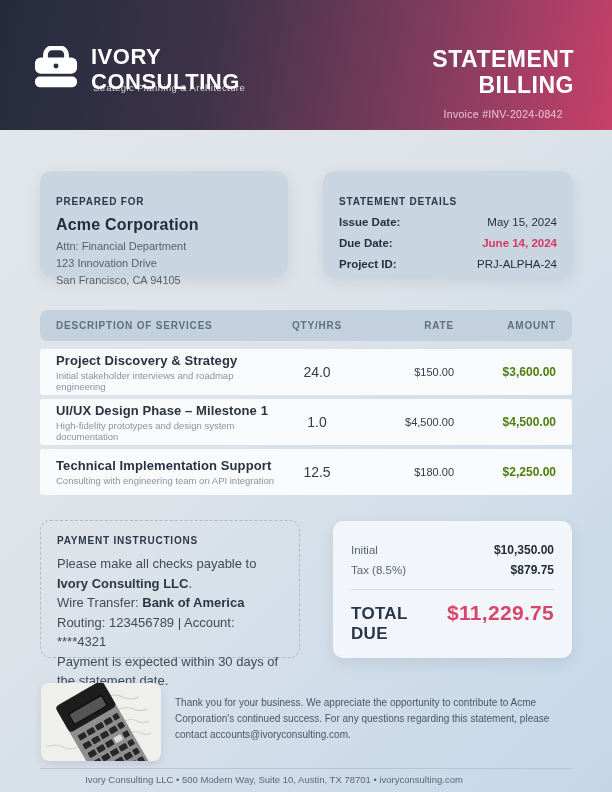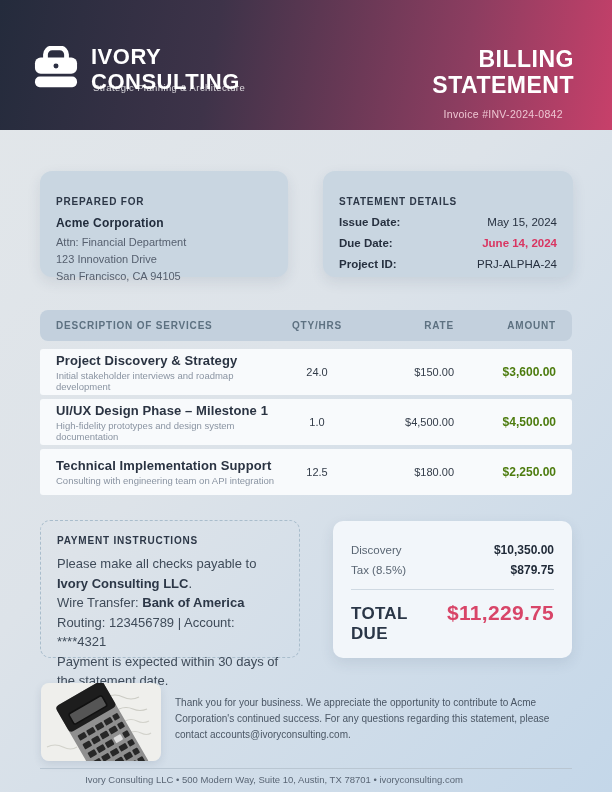--- a/index.html
+++ b/index.html
@@ -29,21 +29,21 @@
   .doc-title-block { position:absolute; right:38px; top:46px; text-align:right; }
   .doc-title { color:#fff; font-size:23px; font-weight:800; letter-spacing:.5px; line-height:26px; }
   .invoice-no { margin-top:10px; color:#eec6d2; font-size:10.5px; letter-spacing:.3px;text-align:center; }
   
   .card {
     position:absolute; background:#c9d6e1; border-radius:12px;
     box-shadow:0 5px 14px rgba(40,60,90,.10); padding:25px 16px;
   }
   .card-label { font-size:10px; font-weight:800; letter-spacing:.8px; color:#2c3747; }
   .prepared-card { left:40px; top:171px; width:248px; height:106px; }
-  .client-name { margin-top:9px; font-size:12px; font-weight:800; color:#222d3d; letter-spacing:.2px; }
+  .client-name { margin-top:9px; font-size:16px; font-weight:800; color:#222d3d; letter-spacing:.2px; }
   .addr { margin-top:4px; font-size:11px; color:#555f6e; line-height:1.55; }
   .details-card { left:323px; top:171px; width:250px; height:106px; }
   .detail-row { display:flex; justify-content:space-between; margin-top:9px; font-size:11.5px; }
   .detail-row .dl { font-weight:800; color:#26303f; }
   .detail-row .dv { color:#26303f; }
   .detail-row .dv.red { color:#d93561; font-weight:800; }
   
   .tbl-head {
     position:absolute; left:40px; top:310px; width:532px; height:31px;
     background:#c3d0dd; border-radius:8px; display:grid;
@@ -52,21 +52,21 @@
   }
   .tbl-head .c1 { padding-left:16px; }
   .tbl-rows { position:absolute; left:40px; top:349px; width:532px; }
   .tbl-row {
     background:#f8fafc; border-radius:3px; margin-bottom:4px; height:46px;
     display:grid; grid-template-columns:1fr 78px 112px 104px; align-items:center;
   }
   .cell-desc { padding-left:16px; }
   .row-title { font-size:13px; font-weight:700; color:#2a3342; letter-spacing:.1px; }
   .row-sub { font-size:9.5px; color:#8a94a2; margin-top:2px; }
-  .cell-num { text-align:center; font-size:11px; color:#333c49; }
+  .cell-num { text-align:center; font-size:14px; color:#333c49; }
   .cell-rate { text-align:right; font-size:11px; color:#333c49; padding-right:14px; }
   .cell-amt { text-align:right; font-size:12px; font-weight:800; color:#4d7c0f; padding-right:16px; }
   
   .pay-box {
     position:absolute; left:40px; top:520px; width:260px; height:138px;
     border:1.5px dashed #a9bdcc; border-radius:10px; padding:14px 16px;
   }
   .pay-body { margin-top:8px; font-size:13px; color:#3f4b59; line-height:1.5; }
   .pay-body b { color:#2c3747; }
   .totals-card {
@@ -115,22 +115,22 @@
       <div class="brand-text">
         <div class="wordmark">
           <div>IVORY</div>
           <div>CONSULTING</div>
         </div>
         <div class="tagline">Strategic Planning &amp; Architecture</div>
       </div>
     </div>
     <div class="doc-title-block">
       <div class="doc-title">
+        <div>STATEMENT</div>
         <div>BILLING</div>
-        <div>STATEMENT</div>
       </div>
       <div class="invoice-no">Invoice #INV-2024-0842</div>
     </div>
   </div>
 
   <div class="card prepared-card">
     <div class="card-label">PREPARED FOR</div>
     <div class="client-name">Acme Corporation</div>
     <div class="addr">
       <div>Attn: Financial Department</div>
@@ -158,21 +158,21 @@
   <div class="tbl-head">
     <span class="c1">DESCRIPTION OF SERVICES</span>
     <span style="text-align:center">QTY/HRS</span>
     <span style="text-align:right;padding-right:14px">RATE</span>
     <span style="text-align:right;padding-right:16px">AMOUNT</span>
   </div>
   <div class="tbl-rows">
     <div class="tbl-row">
       <div class="cell-desc">
         <div class="row-title">Project Discovery &amp; Strategy</div>
-        <div class="row-sub">Initial stakeholder interviews and roadmap development</div>
+        <div class="row-sub">Initial stakeholder interviews and roadmap engineering</div>
       </div>
       <div class="cell-num">24.0</div>
       <div class="cell-rate">$150.00</div>
       <div class="cell-amt">$3,600.00</div>
     </div>
     <div class="tbl-row">
       <div class="cell-desc">
         <div class="row-title">UI/UX Design Phase – Milestone 1</div>
         <div class="row-sub">High-fidelity prototypes and design system documentation</div>
       </div>
@@ -196,21 +196,21 @@
     <div class="pay-body">
       <span>Please make all checks payable to </span><b>Ivory Consulting LLC</b><span>.</span><br>
       <span>Wire Transfer: </span><b>Bank of America</b><br>
       <span>Routing: 123456789 | Account: ****4321</span><br>
       <span>Payment is expected within 30 days of the statement date.</span>
     </div>
   </div>
 
   <div class="totals-card">
     <div class="tot-row">
-      <span class="tl">Discovery</span>
+      <span class="tl">Initial</span>
       <span class="tv">$10,350.00</span>
     </div>
     <div class="tot-row">
       <span class="tl">Tax (8.5%)</span>
       <span class="tv">$879.75</span>
     </div>
     <div class="tot-div"></div>
     <div class="grand">
       <span class="grand-label">TOTAL DUE</span>
       <span class="grand-amt">$11,229.75</span>

